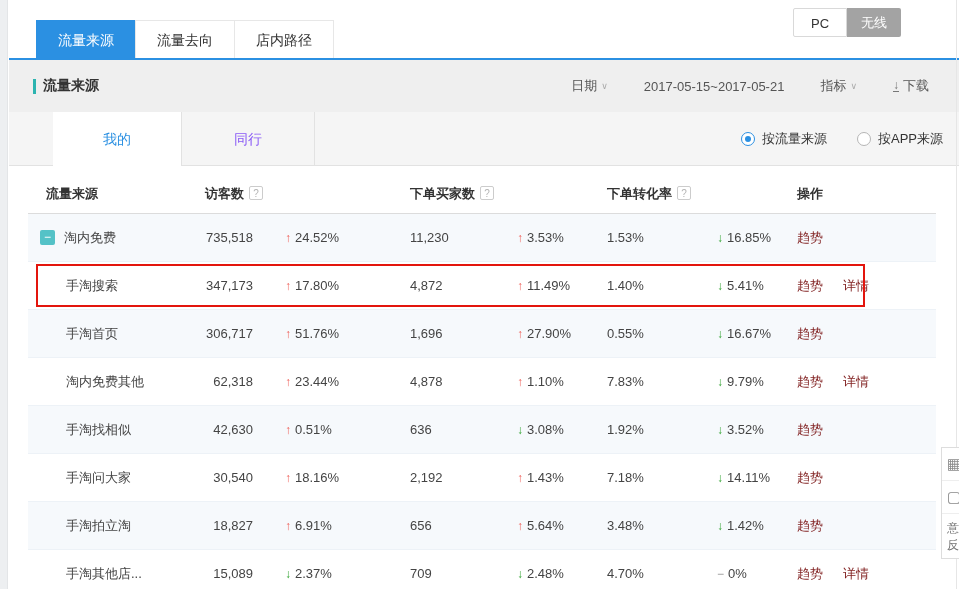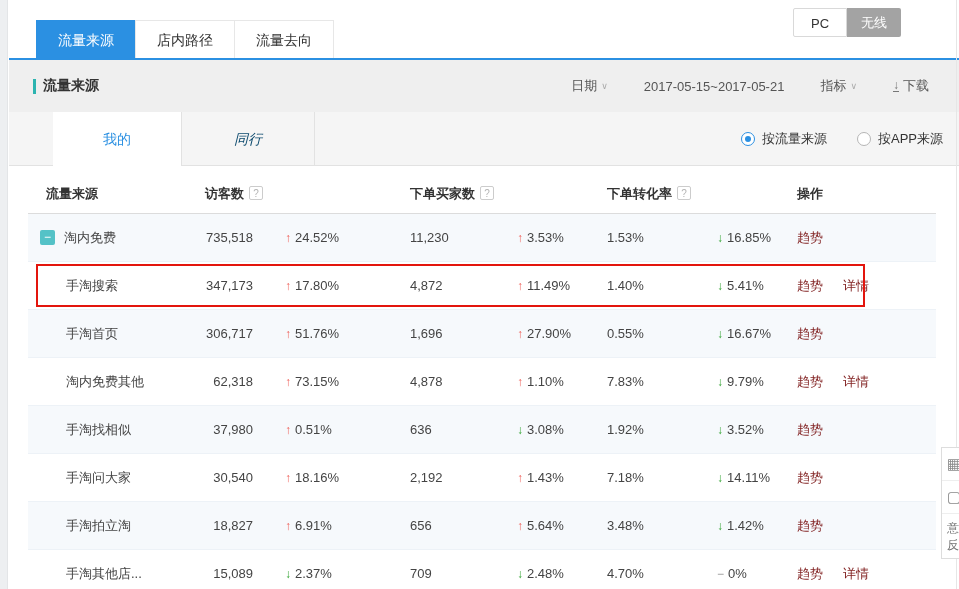--- a/index.html
+++ b/index.html
@@ -27,21 +27,21 @@
   .filter-controls { margin-left:auto; margin-right:30px; display:flex; align-items:center; gap:36px; font-size:13px; color:#555; }
   .chev { font-size:9px; color:#a9a9a9; margin-left:4px; }
   .ctrl { cursor:pointer; display:flex; align-items:center; }
   .date-range { color:#555; }
   .dl-icon { display:inline-block; border-bottom:1px solid #777; line-height:11px; margin-right:4px; font-size:12px; color:#777; }
 
   
   .viewband { height:54px; background:#f5f5f5; border-bottom:1px solid #e2e2e2; display:flex; position:relative;padding-left:44px; }
   .vtab { width:129px; text-align:center; line-height:54px; font-size:14px; cursor:pointer; border-right:1px solid #e2e2e2; }
   .vtab.active { background:#fff; color:#2b90e2; margin-bottom:-1px; }
-  .vtab.peer { width:133px; color:#0c4a6e;font-style:italic; }
+  .vtab.peer { width:133px; color:#8b5cf6; }
   .radios { margin-left:auto; margin-right:16px; display:flex; align-items:center; gap:30px; font-size:13px; color:#333; }
   .radio { display:flex; align-items:center; gap:7px; cursor:pointer; }
   .rdot { width:14px; height:14px; border-radius:50%; border:1px solid #b5b5b5; background:#fff; position:relative; }
   .radio.selected .rdot { border-color:#2b90e2; }
   .radio.selected .rdot::after { content:''; position:absolute; left:3px; top:3px; width:6px; height:6px; border-radius:50%; background:#2b90e2; }
 
   
   .table { margin:8px 24px 0 19px; width:908px; }
   .thead, .trow { display:grid; grid-template-columns:148px 65px 157px 75px 122px 78px 112px 1fr;
     padding-left:12px; align-items:center; }
@@ -77,22 +77,22 @@
 </head>
 <body>
 
 <div class="left-strip"></div>
 
 <div class="main">
 
   <div class="topbar">
     <div class="tabs">
       <div class="tab active">流量来源</div>
+      <div class="tab">流量去向</div>
       <div class="tab">店内路径</div>
-      <div class="tab">流量去向</div>
     </div>
     <div class="device-toggle">
       <span class="seg seg-pc">PC</span>
       <span class="seg seg-wireless">无线</span>
     </div>
   </div>
 
   <div class="filterbar">
     <div class="page-title">
       <span class="title-bar"></span>
@@ -209,39 +209,39 @@
           </div>
           <div class="actions"><a>趋势</a></div>
         </div>
         <div class="trow">
           <div class="name-cell name-child">
             <span>淘内免费其他</span>
           </div>
           <div class="num-r"><span>62,318</span></div>
           <div class="chg">
             <span class="arrow up">↑</span>
-            <span>73.15%</span>
+            <span>23.44%</span>
           </div>
           <div class=""><span>4,878</span></div>
           <div class="chg">
             <span class="arrow up">↑</span>
             <span>1.10%</span>
           </div>
           <div class=""><span>7.83%</span></div>
           <div class="chg">
             <span class="arrow down">↓</span>
             <span>9.79%</span>
           </div>
           <div class="actions"><a>趋势</a><a>详情</a></div>
         </div>
         <div class="trow alt">
           <div class="name-cell name-child">
             <span>手淘找相似</span>
           </div>
-          <div class="num-r"><span>37,980</span></div>
+          <div class="num-r"><span>42,630</span></div>
           <div class="chg">
             <span class="arrow up">↑</span>
             <span>0.51%</span>
           </div>
           <div class=""><span>636</span></div>
           <div class="chg">
             <span class="arrow down">↓</span>
             <span>3.08%</span>
           </div>
           <div class=""><span>1.92%</span></div>

